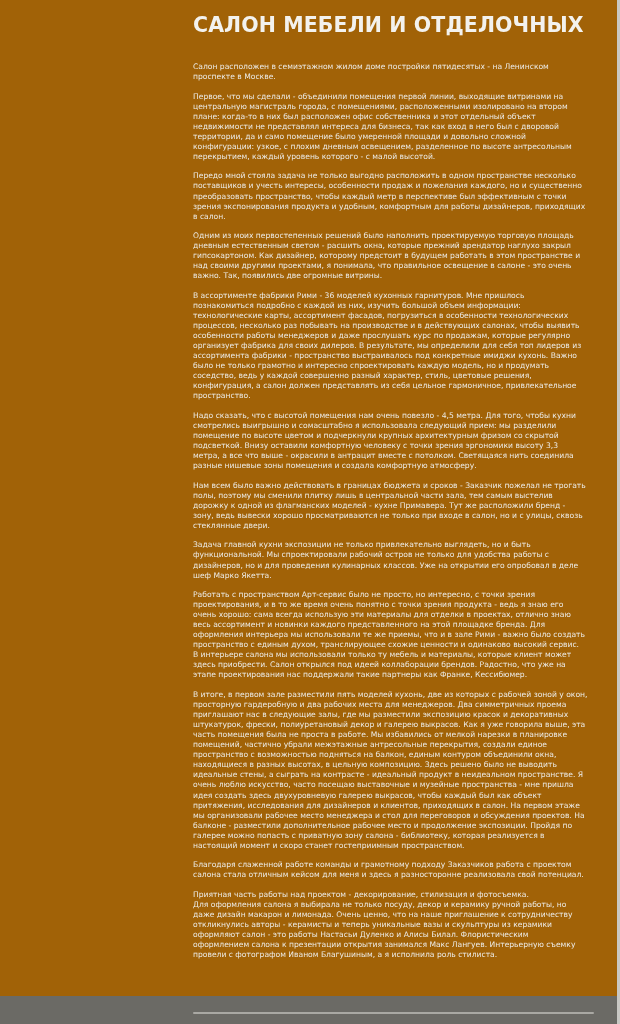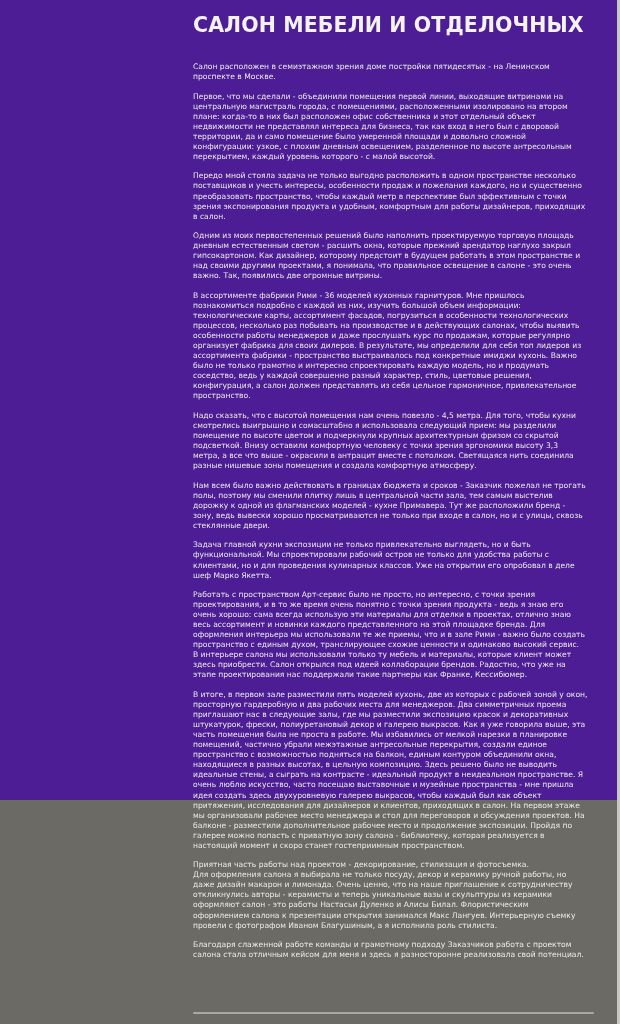--- a/index.html
+++ b/index.html
@@ -12,22 +12,22 @@
     }
     body {
       position: relative;
       font-family: "DejaVu Sans", sans-serif;
       color: #eeede9;
     }
     .page {
       position: absolute;
       left: 0; top: 0;
       width: 617px;
-      height: 800px;
-      background: #4c1d95;
+      height: 996px;
+      background: #a16207;
     }
     .right-edge {
       position: absolute;
       right: 0; top: 0;
       width: 3px;
       height: 1024px;
       background: #c9c8c4;
     }
     .article {
       position: absolute;
@@ -68,21 +68,21 @@
   </style>
 </head>
 <body>
 
 <div class="page">
   <div class="article">
     <h1 class="title">
       <span>САЛОН МЕБЕЛИ И ОТДЕЛОЧНЫХ</span><br>
     </h1>
     <div class="body">
-      <p class="para">Салон расположен в семиэтажном зрения доме постройки пятидесятых -  на Ленинском
+      <p class="para">Салон расположен в семиэтажном жилом доме постройки пятидесятых -  на Ленинском
 проспекте в Москве.</p>
       <p class="para">Первое, что мы сделали - объединили помещения первой линии, выходящие витринами на
 центральную магистраль города, с помещениями, расположенными изолировано на втором
 плане: когда-то в них был расположен офис собственника и этот отдельный объект
 недвижимости не представлял интереса для бизнеса, так как вход в него был с дворовой
 территории, да и само помещение было умеренной площади и довольно сложной
 конфигурации: узкое, с плохим дневным освещением, разделенное по высоте антресольным
 перекрытием, каждый уровень которого - с малой высотой.</p>
       <p class="para">Передо мной стояла задача не только выгодно расположить в одном пространстве несколько
 поставщиков и учесть интересы, особенности продаж и пожелания каждого, но и существенно
@@ -111,21 +111,21 @@
 подсветкой. Внизу оставили комфортную человеку с точки зрения эргономики высоту 3,3
 метра, а все что выше - окрасили в антрацит вместе с потолком. Светящаяся нить соединила
 разные нишевые зоны помещения и создала комфортную атмосферу.</p>
       <p class="para">Нам всем было важно действовать в границах бюджета и сроков - Заказчик пожелал не трогать
 полы, поэтому мы сменили плитку лишь в центральной части зала, тем самым выстелив
 дорожку к одной из флагманских моделей - кухне Примавера. Тут же расположили бренд -
 зону, ведь вывески хорошо просматриваются не только при входе в салон, но и с улицы, сквозь
 стеклянные двери.</p>
       <p class="para">Задача главной кухни экспозиции не только привлекательно выглядеть, но и быть
 функциональной. Мы спроектировали рабочий остров не только для удобства работы с
-клиентами, но и для проведения кулинарных классов. Уже на открытии его опробовал в деле
+дизайнеров, но и для проведения кулинарных классов. Уже на открытии его опробовал в деле
 шеф Марко Якетта.</p>
       <p class="para">Работать с пространством Арт-сервис было не просто, но интересно, с точки зрения
 проектирования, и в то же время очень понятно с точки зрения продукта - ведь я знаю его
 очень хорошо: сама всегда использую эти материалы для отделки в проектах, отлично знаю
 весь ассортимент и новинки каждого представленного на этой площадке бренда. Для
 оформления интерьера мы использовали те же приемы, что и в зале Рими - важно было создать
 пространство с единым духом, транслирующее схожие ценности и одинаково высокий сервис.
 В интерьере салона мы использовали только ту мебель и материалы, которые клиент может
 здесь приобрести. Салон открылся под идеей коллаборации брендов. Радостно, что уже на
 этапе проектирования нас поддержали такие партнеры как Франке, Кессибюмер.</p>
@@ -138,26 +138,26 @@
 пространство с возможностью подняться на балкон, единым контуром объединили окна,
 находящиеся в разных высотах, в цельную композицию. Здесь решено было не выводить
 идеальные стены, а сыграть на контрасте - идеальный продукт в неидеальном пространстве. Я
 очень люблю искусство, часто посещаю выставочные и музейные пространства - мне  пришла
 идея создать здесь двухуровневую галерею выкрасов, чтобы каждый был как объект
 притяжения, исследования для дизайнеров и клиентов, приходящих в салон. На первом этаже
 мы организовали рабочее место менеджера и стол для переговоров и обсуждения проектов. На
 балконе  - разместили дополнительное рабочее место и продолжение экспозиции. Пройдя по
 галерее можно попасть с приватную зону салона - библиотеку, которая реализуется в
 настоящий момент и скоро станет гостеприимным пространством.</p>
+      <p class="para">Благодаря слаженной работе команды и грамотному подходу Заказчиков работа с проектом
+салона стала отличным кейсом для меня и здесь я разносторонне реализовала свой потенциал.</p>
       <p class="para">Приятная часть работы над проектом - декорирование, стилизация и фотосъемка.
 Для оформления салона я выбирала не только посуду, декор и керамику ручной работы, но
 даже дизайн макарон  и лимонада. Очень ценно, что на наше приглашение к сотрудничеству
 откликнулись авторы - керамисты и теперь уникальные вазы и скульптуры из керамики
 оформляют салон - это работы Настасьи Дуленко и Алисы Билал. Флористическим
 оформлением салона к презентации открытия занимался Макс Лангуев. Интерьерную съемку
 провели с фотографом Иваном Благушиным, а я исполнила роль стилиста.</p>
-      <p class="para">Благодаря слаженной работе команды и грамотному подходу Заказчиков работа с проектом
-салона стала отличным кейсом для меня и здесь я разносторонне реализовала свой потенциал.</p>
     </div>
   </div>
   <div class="divider"></div>
 </div>
 <div class="right-edge"></div>
 
 </body></html>

